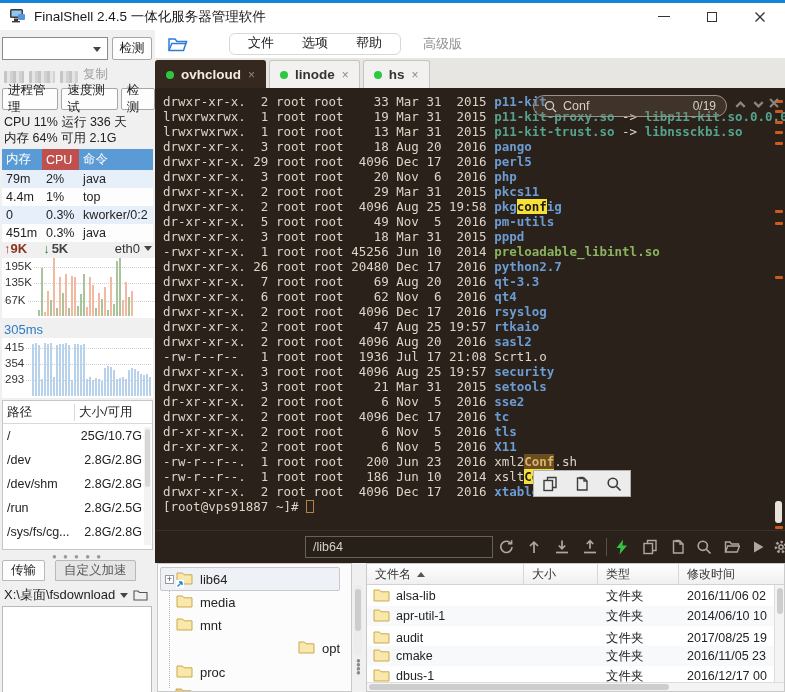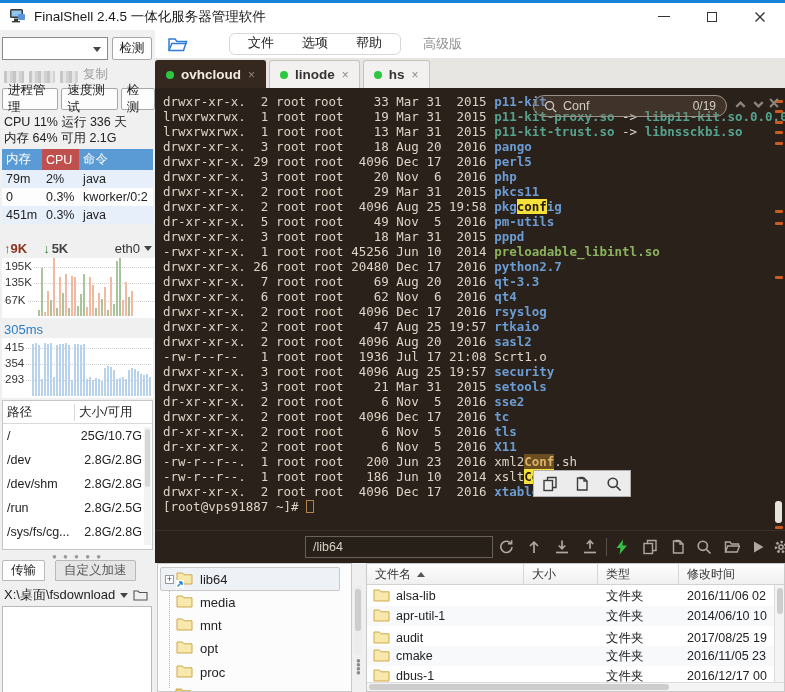--- a/index.html
+++ b/index.html
@@ -205,20 +205,25 @@
             <th class="h-mem">内存</th>
             <th class="h-cpu">CPU</th>
             <th class="h-cmd">命令</th>
           </tr>
         </thead>
         <tbody>
           <tr>
             <td>79m</td>
             <td>2%</td>
             <td>java</td>
+          </tr>
+          <tr>
+            <td>4.4m</td>
+            <td>1%</td>
+            <td>top</td>
           </tr>
           <tr>
             <td>0</td>
             <td>0.3%</td>
             <td>kworker/0:2</td>
           </tr>
           <tr>
             <td>451m</td>
             <td>0.3%</td>
             <td>java</td>
@@ -536,21 +541,21 @@
                 <path d="M1 2h5.5L8 3.8h8V13H1z" fill="#f8e8ab" stroke="#c9a23f" stroke-width="0.9"></path>
               </svg></span>
             <span class="tlabel">media</span>
           </div>
           <div class="trow" style="top: 49.6px;">
             <span class="tree-icon"><svg width="17" height="14" viewBox="0 0 17 14">
                 <path d="M1 2h5.5L8 3.8h8V13H1z" fill="#f8e8ab" stroke="#c9a23f" stroke-width="0.9"></path>
               </svg></span>
             <span class="tlabel">mnt</span>
           </div>
-          <div class="trow" style="top: 72.9px;">
+          <div class="trow" style="top: 72.9px; justify-content: flex-end;">
             <span class="tree-icon"><svg width="17" height="14" viewBox="0 0 17 14">
                 <path d="M1 2h5.5L8 3.8h8V13H1z" fill="#f8e8ab" stroke="#c9a23f" stroke-width="0.9"></path>
               </svg></span>
             <span class="tlabel">opt</span>
           </div>
           <div class="trow" style="top: 96.2px;">
             <span class="tree-icon"><svg width="17" height="14" viewBox="0 0 17 14">
                 <path d="M1 2h5.5L8 3.8h8V13H1z" fill="#f8e8ab" stroke="#c9a23f" stroke-width="0.9"></path>
               </svg></span>
             <span class="tlabel">proc</span>

